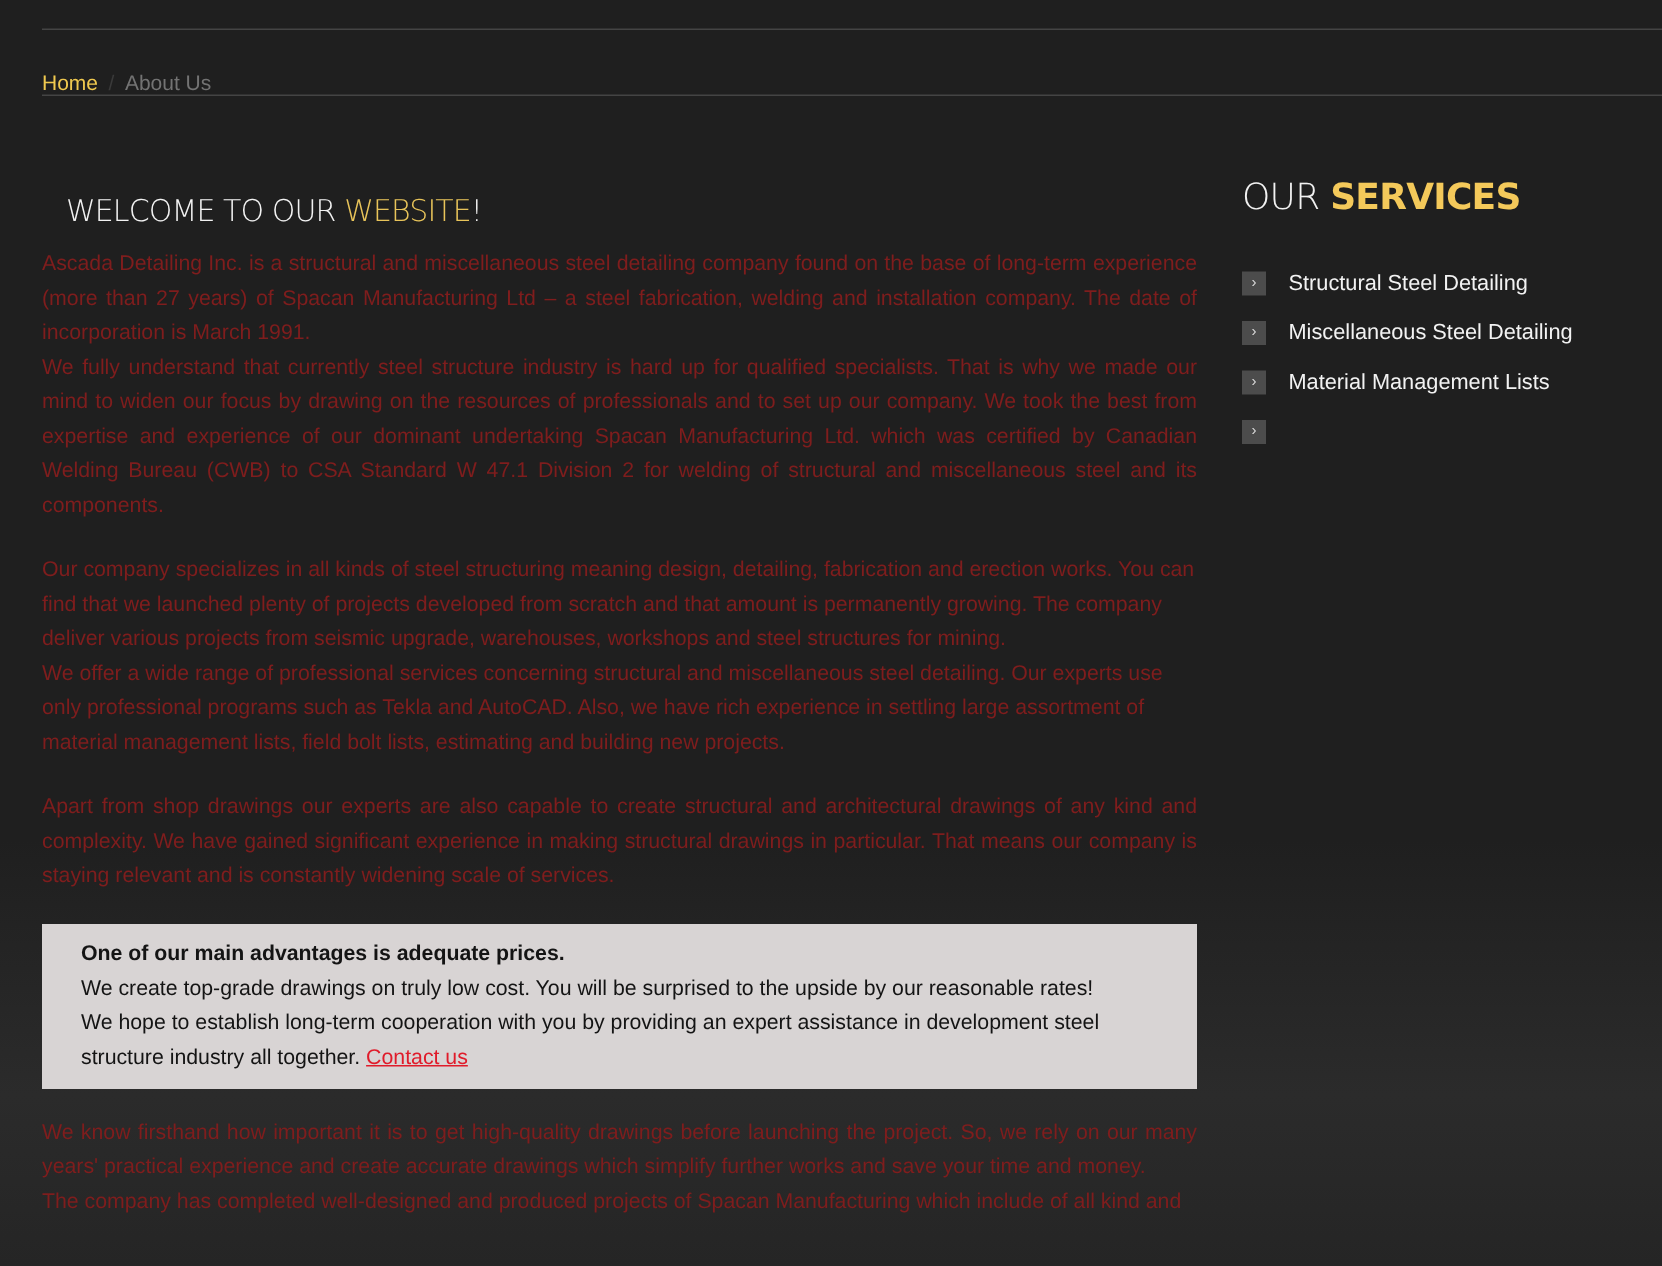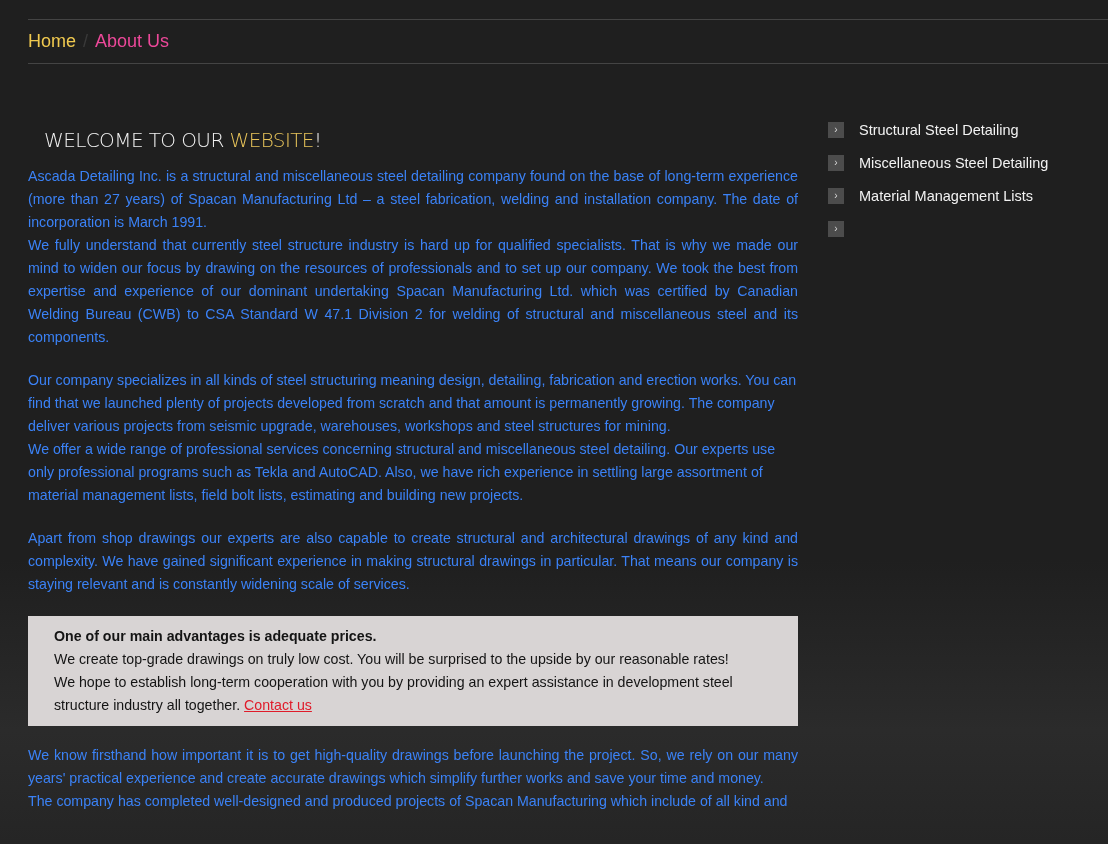--- a/index.html
+++ b/index.html
@@ -17,33 +17,33 @@
     }
     .breadcrumb-bar {
       position: absolute;
       left: 28px;
       top: 19px;
       right: 0;
       height: 43px;
       border-top: 1px solid #444444;
       border-bottom: 1px solid #444444;
       display: flex;
-      align-items: center;
-      font-size: 18px;
+      align-items: flex-end;
+      font-size: 14px;
     }
     .crumb-home {
       color: #f0c94f;
       text-decoration: none;
     }
     .crumb-sep {
       color: #3a3a3a;
       margin: 0 7px;
     }
     .crumb-current {
-      color: #ec4899;
+      color: #737373;
     }
     .main {
       position: absolute;
       left: 28px;
       top: 125px;
       width: 770px;
     }
     .welcome-title {
       font-family: "DejaVu Sans", sans-serif;
       font-weight: 300;
@@ -54,21 +54,21 @@
       line-height: 30px;
       font-stretch: condensed;
     }
     .welcome-title .accent {
       color: #e8c45a;
     }
     .para {
       font-size: 14.2px;
       line-height: 23px;
       margin: 0;
-      color: #3b82f6;
+      color: #7f1d1d;
     }
     .justify {
       text-align: justify;
     }
     .para-gap {
       height: 20px;
     }
     .advantage-box {
       background: #d8d4d4;
       color: #111111;
@@ -157,20 +157,21 @@
     <p class="para bold">One of our main advantages is adequate prices.</p>
     <p class="para">We create top-grade drawings on truly low cost. You will be surprised to the upside by our reasonable rates!</p>
     <p class="para"><span>We hope to establish long-term cooperation with you by providing an expert assistance in development steel structure industry all together. </span><a class="contact-link" href="#">Contact us</a></p>
   </div>
 
   <p class="para justify">We know firsthand how important it is to get high-quality drawings before launching the project. So, we rely on our many years' practical experience and create accurate drawings which simplify further works and save your time and money.</p>
   <p class="para justify">The company has completed well-designed and produced projects of Spacan Manufacturing which include of all kind and</p>
 </main>
 
 <aside class="sidebar">
+  <h2 class="sidebar-title"><span class="light">OUR </span><span class="accent">SERVICES</span></h2>
   <ul class="services-list">
     <li class="service-item">
       <span class="bullet">›</span>
       <span>Structural Steel Detailing</span>
     </li>
     <li class="service-item">
       <span class="bullet">›</span>
       <span>Miscellaneous Steel Detailing</span>
     </li>
     <li class="service-item">

